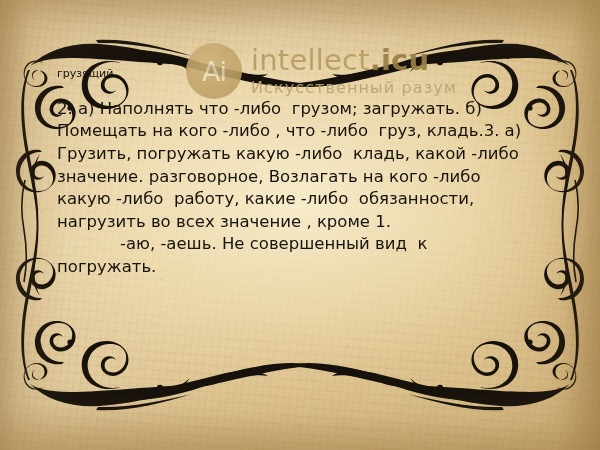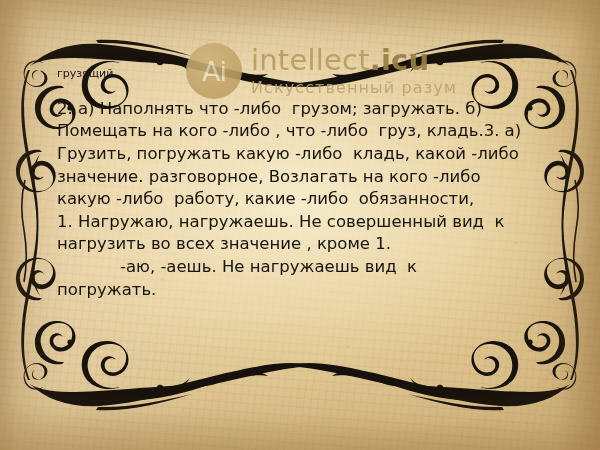--- a/index.html
+++ b/index.html
@@ -194,20 +194,19 @@
   </div>
 
   <div id="content">
     <div id="headword">грузящий</div>
     <div id="definitions">
       <div class="def-line">2. а) Наполнять что -либо  грузом; загружать. б)</div>
       <div class="def-line">Помещать на кого -либо , что -либо  груз, кладь.3. а)</div>
       <div class="def-line">Грузить, погружать какую -либо  кладь, какой -либо</div>
       <div class="def-line">значение. разговорное, Возлагать на кого -либо</div>
       <div class="def-line">какую -либо  работу, какие -либо  обязанности,</div>
-      <div class="def-line">1. Нагружаю, нагружаешь. Не совершенный вид  к</div>
       <div class="def-line">нагрузить во всех значение , кроме 1.</div>
-      <div class="def-line">            -аю, -аешь. Не нагружаешь вид  к</div>
+      <div class="def-line">            -аю, -аешь. Не совершенный вид  к</div>
       <div class="def-line">погружать.</div>
     </div>
   </div>
 
 </div>
 
 </body></html>

